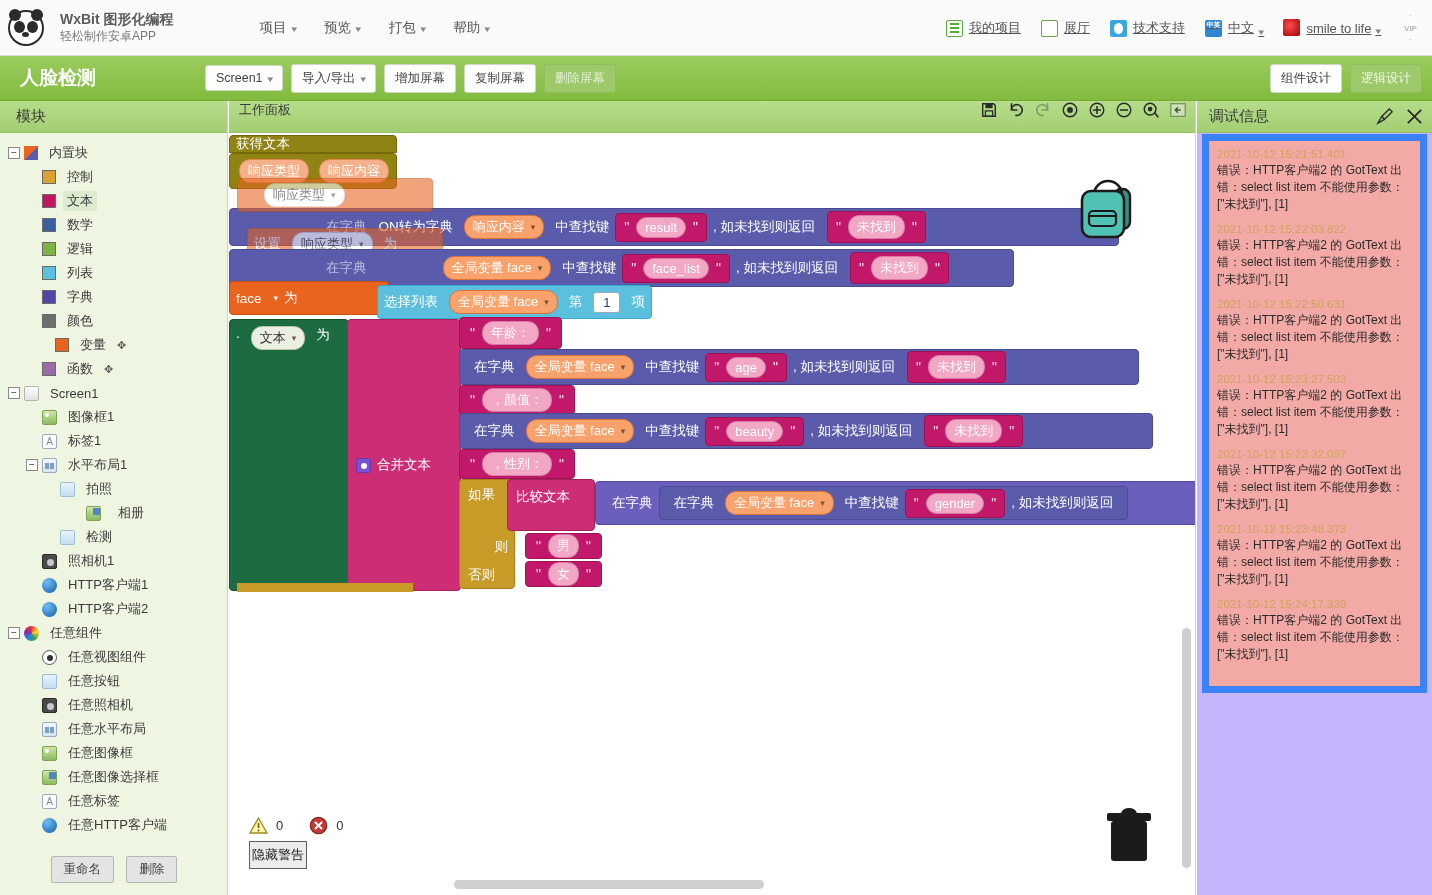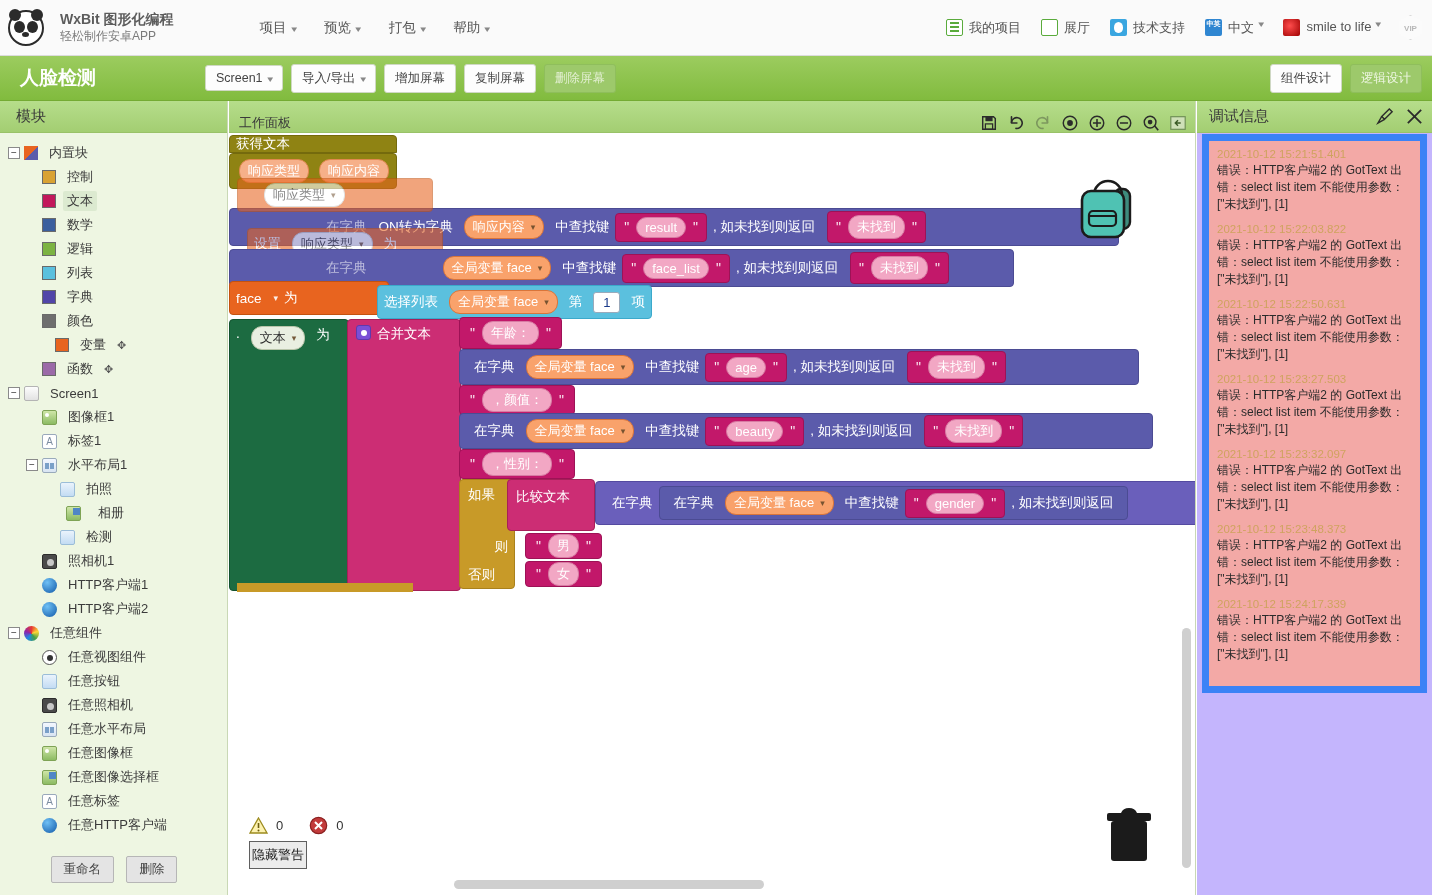--- a/index.html
+++ b/index.html
@@ -35,21 +35,21 @@
     position:absolute; left: 42px; top: 25px; width: 0; height: 0;
     z-index: 50;
   }
   #mainmenu { display:flex; align-items:center; margin-left: 72px; }
   .menu-item {
     font-size: 13.5px; color: #555; padding: 6px 14px; cursor: default;
     white-space: nowrap;
   }
   .caret { display:inline-block; margin-left:5px; font-size:9px; color:#888; transform: scaleX(1.3); }
   #topright { margin-left:auto; display:flex; align-items:center; padding-right: 8px; }
-  .tr-item { display:flex; align-items:flex-start; font-size:13px; color:#555; padding: 4px 10px; white-space:nowrap;}
+  .tr-item { display:flex; align-items:flex-end; font-size:13px; color:#555; padding: 4px 10px; white-space:nowrap;text-decoration:underline;}
   .tr-ico { width:17px; height:17px; margin-right:6px; flex:none; border-radius:2px; display:block;}
   .ico-list { background:#fff; border:1.5px solid #5aab3c; position:relative;}
   .ico-list:after{ content:""; position:absolute; left:3px; top:2px; width:9px; height:2px; background:#5aab3c;
      box-shadow: 0 4px 0 #5aab3c, 0 8px 0 #5aab3c;}
   .ico-grid { background:#fff; border:1.5px solid #5aab3c; }
   .ico-grid-in { width:100%;height:100%;
     background-image: linear-gradient(to right,#6db94a 0 2.5px, transparent 2.5px 5px),
                       linear-gradient(to bottom,#6db94a 0 2.5px, transparent 2.5px 5px);
     background-size:5px 5px;}
   .ico-qq { background:#3aa6e0; position:relative;}
@@ -124,21 +124,21 @@
   #sidebtns { position:absolute; bottom:12px; left:0; width:228px; text-align:center;}
   .sbtn {
     display:inline-block; background:#e4e4e4; border:1px solid #b6b6b6; border-radius:2px;
     font-size:12.5px; color:#444; padding:4px 12px; margin: 0 4px;
   }
   
   #ws { position:absolute; left:229px; top:101px; width:967px; height:794px; background:#fff;
         border-right:1px solid #c9d8b5; overflow:hidden; }
   #ws-head {
     height:32px; background:#aed581; background-image:linear-gradient(#b6dd8b,#a3ce72);
-    font-size:13px; color:#3a3a3a; display:flex; align-items:flex-end; padding:0 8px 0 10px;
+    font-size:13px; color:#3a3a3a; display:flex; align-items:flex-start; padding:0 8px 0 10px;
     border-bottom:1px solid #99c268;
   }
   #ws-tools { margin-left:auto; display:flex; align-items:center; gap:9px; }
   .tico { width:18px;height:18px; color:#333; display:block; }
   #canvas { position:absolute; left:0; top:32px; width:967px; height:762px; overflow:hidden; background:#fff;}
   
   .blk { position:absolute; white-space:nowrap; font-size:13.5px; color:#fff;
          border-radius:4px; display:flex; align-items:center; }
   .blk.pur  { background:#5b5bab; border:1px solid #4b4b93; }
   .blk.pur2 { background:#6a5fbb; border:1px solid #544aa0; }
@@ -331,21 +331,21 @@
       <div class="trow" style="padding-left: 26px;">
         <span class="toggle">−</span>
         <span class="ic ic-hlay"></span>
         <span class="tlabel">水平布局1</span>
       </div>
       <div class="trow" style="padding-left: 44px;">
         <span class="tspace"></span>
         <span class="ic ic-btn"></span>
         <span class="tlabel">拍照</span>
       </div>
-      <div class="trow" style="padding-left: 44px; gap: 6px;">
+      <div class="trow" style="padding-left: 64px; gap: 6px;">
         <span class="tspace"></span>
         <span class="ic ic-pick"></span>
         <span class="tlabel">相册</span>
       </div>
       <div class="trow" style="padding-left: 44px;">
         <span class="tspace"></span>
         <span class="ic ic-btn"></span>
         <span class="tlabel">检测</span>
       </div>
       <div class="trow" style="padding-left: 26px;">
@@ -532,21 +532,21 @@
       <span class="mut">第</span>
       <span class="fld num">1</span>
       <span class="mut">项</span>
     </div>
 
     <div class="blk grn" style="left:0px; top:186px; width:120px; height:272px; align-items:flex-start; padding-top:6px;">
       <span class="mut">.</span>
       <span class="fld grey">文本<span class="dd dk">▾</span></span>
       <span class="mut">为</span>
     </div>
-    <div class="blk mag2" style="left:118px; top:186px; width:114px; height:272px; align-items:flex-start; padding-top:5px;">
+    <div class="blk mag2" style="left:118px; top:186px; width:114px; height:272px; align-items:center; padding-top:20px;">
       <span class="gearico"></span>
       <span>合并文本</span>
     </div>
 
     <div class="blk mag" style="left:230px; top:184px; padding:4px 8px; height:32px;">
       <span class="quo">"</span>
       <span class="fld pink">年龄：</span>
       <span class="quo">"</span>
     </div>
     <div class="blk pur" style="left:230px; top:216px; width:680px; height:36px; padding-left:8px;">

